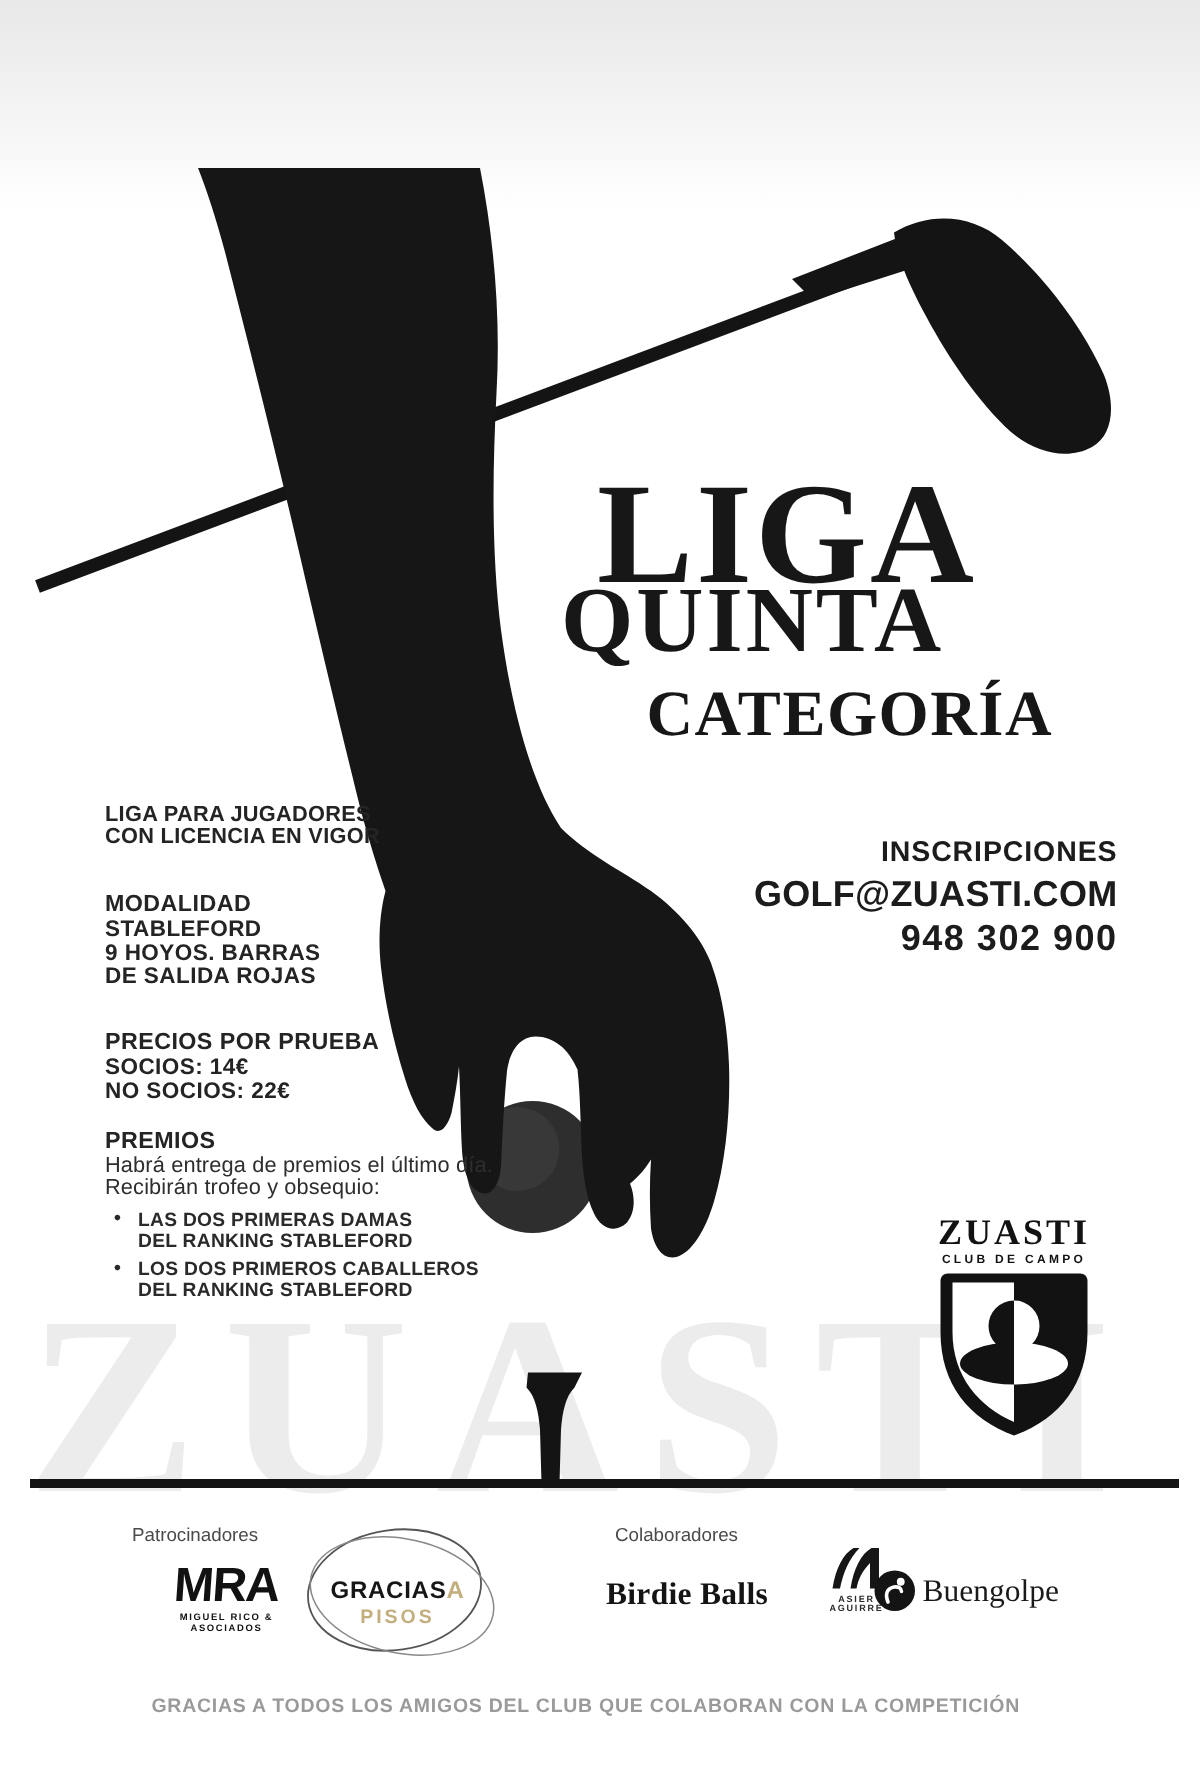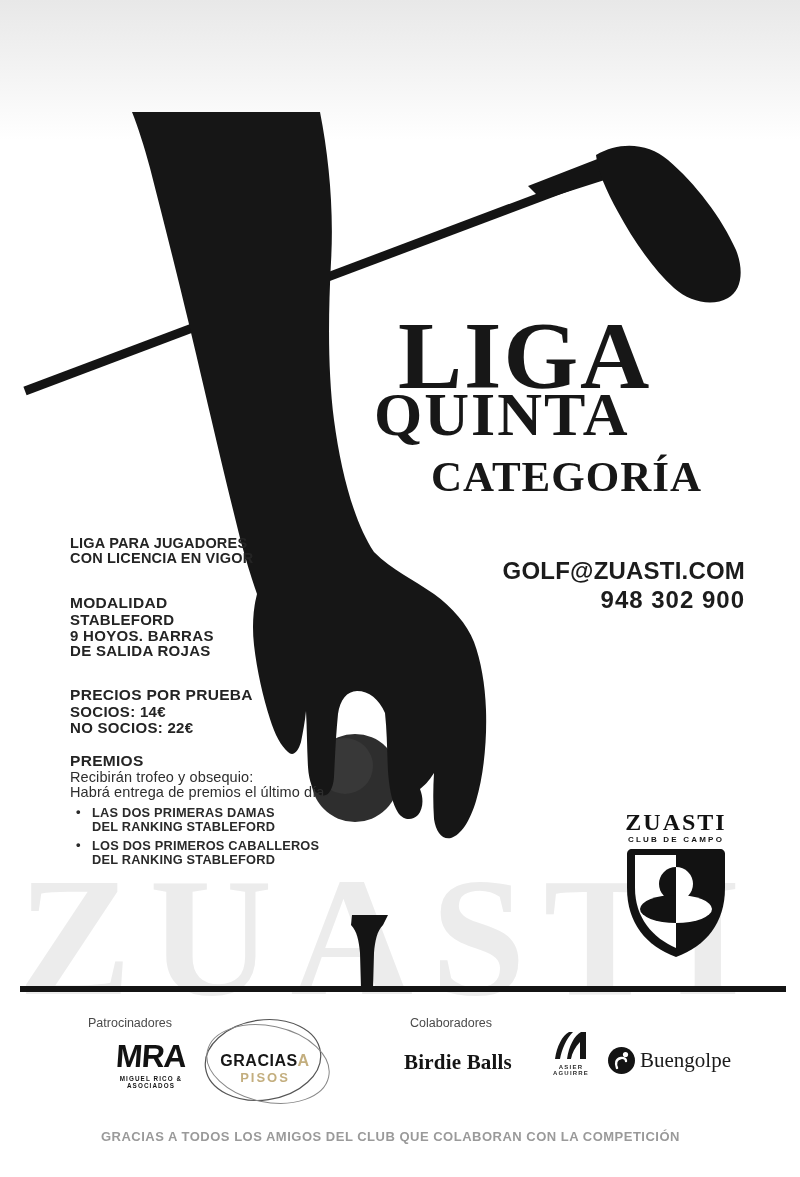--- a/index.html
+++ b/index.html
@@ -51,21 +51,21 @@
   #mra{left:96px;top:1040px;width:110px;text-align:center;z-index:4;color:#121212;}
   #mra .big{font-weight:900;font-size:32px;line-height:32px;letter-spacing:-1px;transform:skewX(-4deg);}
   #mra .sub{font-size:6.3px;letter-spacing:1.1px;font-weight:700;margin-top:3px;}
   #conecta{left:190px;top:1012px;width:150px;height:100px;z-index:4;text-align:center;}
   #conecta .txt{position:absolute;top:40px;left:0;width:150px;font-weight:800;font-size:16px;letter-spacing:.5px;color:#161616;}
   #conecta .pisos{position:absolute;top:58px;left:0;width:150px;font-weight:700;font-size:13px;letter-spacing:2px;}
   #birdie{left:404px;top:1050px;font-family:"Liberation Serif",serif;font-weight:700;font-size:21px;
           color:#141414;z-index:4;letter-spacing:.2px;}
   #asier{left:540px;top:1030px;width:62px;text-align:center;z-index:4;color:#2a2a2a;}
   #asier .sub{font-size:6px;letter-spacing:1.2px;margin-top:4px;font-weight:600;}
-  #buengolpe{left:607px;top:1046px;z-index:4;display:flex;align-items:center;}
+  #buengolpe{left:582px;top:1046px;z-index:4;display:flex;align-items:center;}
   #buengolpe .nm{font-family:"Liberation Serif",serif;font-size:21px;color:#1a1a1a;margin-left:4px;}
 
   #footer-msg{top:1129px;left:0;width:680px;text-align:right;font-size:13px;font-weight:700;
               letter-spacing:.5px;color:#9a9a9a;z-index:4;}
 </style>
 </head>
 <body>
 
 <div id="poster">
 
@@ -125,39 +125,40 @@
   </div>
 
   <div class="abs colL" style="top:686px;">
     <div class="h">PRECIOS POR PRUEBA</div>
     <div class="ln">SOCIOS: 14€</div>
     <div class="ln">NO SOCIOS: 22€</div>
   </div>
 
   <div class="abs colL" style="top:752px;width:280px;">
     <div class="h">PREMIOS</div>
+    <div class="sent">Habrá entrega de premios el último día.</div>
     <div class="sent">Recibirán trofeo y obsequio:</div>
-    <div class="sent">Habrá entrega de premios el último día.</div>
     <div class="bullet">
       <span class="dot">•</span>
       <div>LAS DOS PRIMERAS DAMAS</div>
       <div>DEL RANKING STABLEFORD</div>
     </div>
     <div class="bullet">
       <span class="dot">•</span>
       <div>LOS DOS PRIMEROS CABALLEROS</div>
       <div>DEL RANKING STABLEFORD</div>
     </div>
   </div>
 
   <div id="title1" class="abs title-line">LIGA</div>
   <div id="title2" class="abs title-line">QUINTA</div>
   <div id="title3" class="abs title-line">CATEGORÍA</div>
 
   <div id="inscripciones" class="abs">
+    <div class="l1">INSCRIPCIONES</div>
     <div class="l2">GOLF@ZUASTI.COM</div>
     <div class="l3">948 302 900</div>
   </div>
 
   <div id="club-logo" class="abs">
     <div class="nm">ZUASTI</div>
     <div class="sb">CLUB DE CAMPO</div>
     <svg width="100" height="110" viewBox="0 0 100 110">
       <path d="M6,1 L94,1 C97,1 99,3 99,6 L99,40 C99,75 80,98 50,109 C20,98 1,75 1,40 L1,6 C1,3 3,1 6,1 Z" fill="#121212"></path>
       <path d="M9,7 L50,7 L50,100 C27,90 9,70 9,40 Z" fill="#ffffff"></path>

